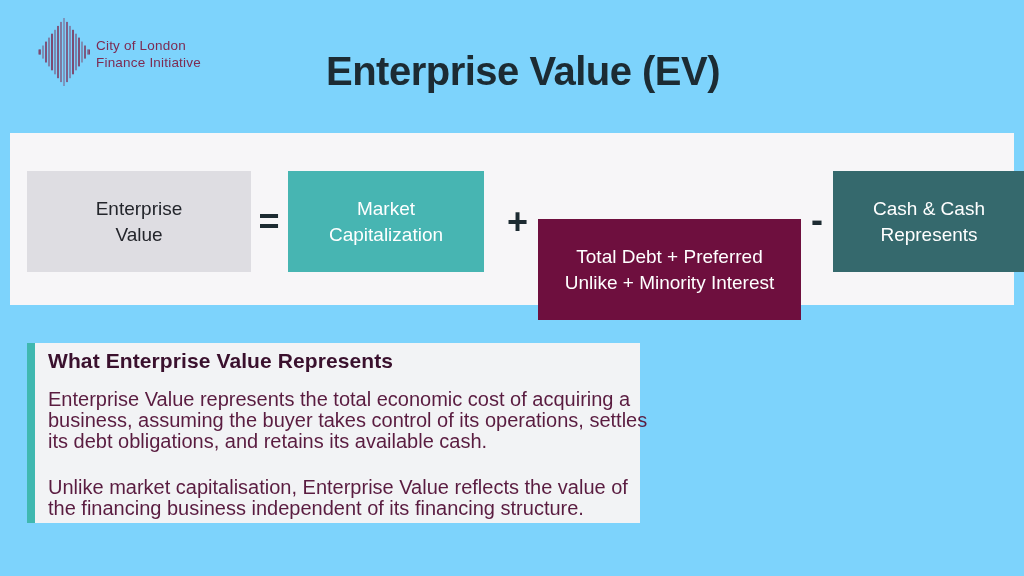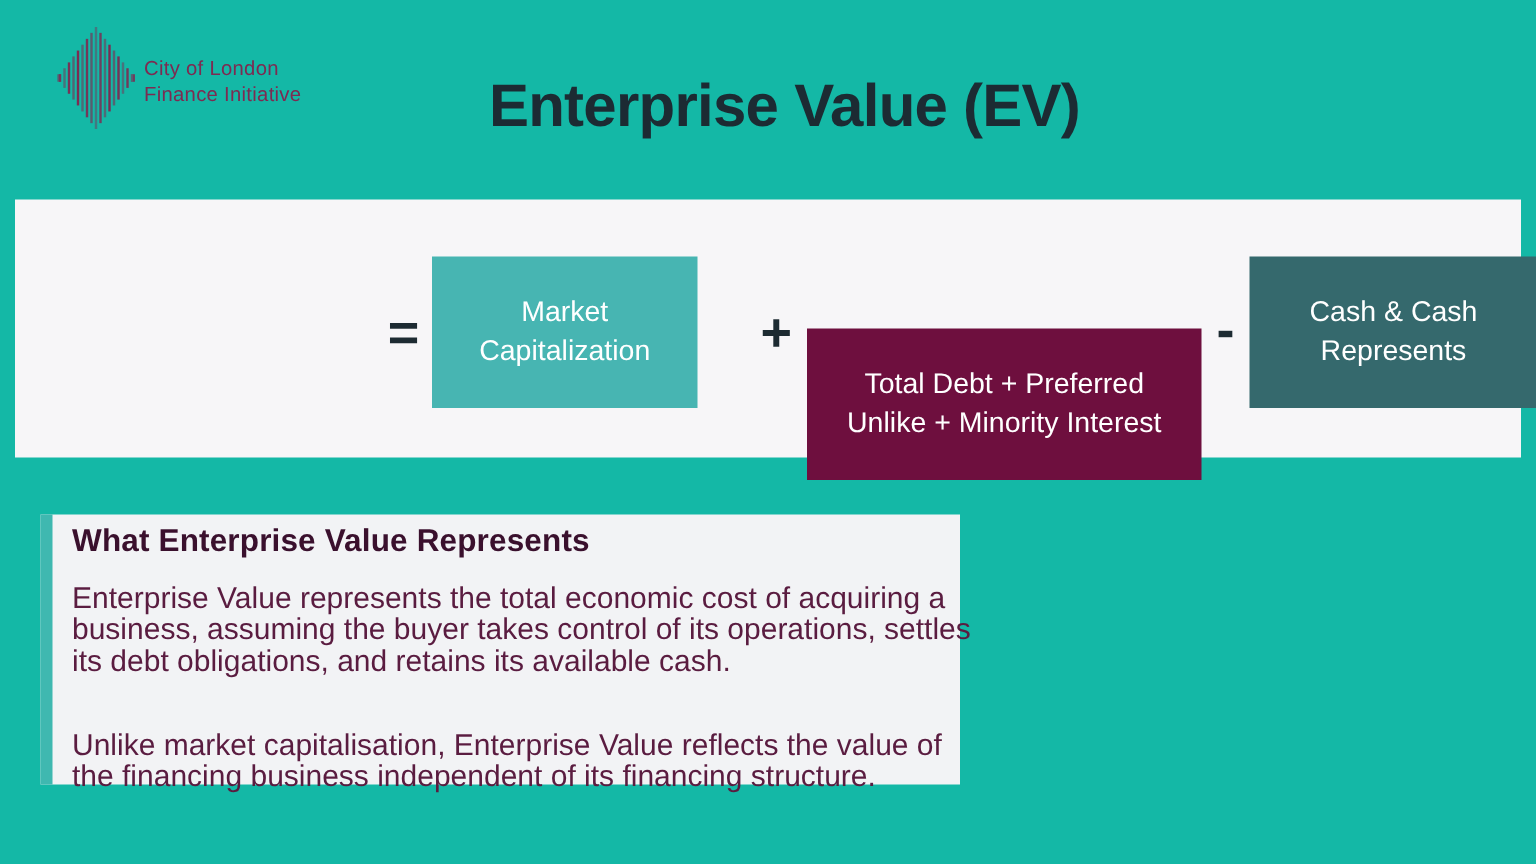--- a/index.html
+++ b/index.html
@@ -3,21 +3,21 @@
 <meta charset="utf-8">
 <style>
   * { margin: 0; padding: 0; box-sizing: border-box; }
   html, body { background: #ffffff; }
   body { font-family: "Liberation Sans", "DejaVu Sans", sans-serif; }
 
   .slide {
     position: relative;
     width: 1024px;
     height: 576px;
-    background: #14b8a6;
+    background: #7dd3fc;
     overflow: hidden;
     padding-left: 48px;
   }
 
   
   .logo-wrap { position: absolute; left: 38px; top: 14px; width: 260px; height: 76px; }
   .logo-mark { position: absolute; left: 0; top: 2px; width: 52px; height: 72px; }
   .logo-text {
     position: absolute; left: 58px; top: 23px;
     color: var(--logo-maroon);
@@ -40,21 +40,21 @@
     background: var(--band-bg);
   }
   .f-box {
     position: absolute; top: 171px; height: 101px;
     display: flex; flex-direction: column;
     align-items: center; justify-content: center;
     text-align: center;
   }
   .f-box .bx-line { font-size: 19px; line-height: 26px; white-space: nowrap; font-weight: 400; }
   .box-ev    { left: 27px;  width: 224px; background: var(--ev-box-bg); color: var(--ev-box-ink); }
-  .box-mcap  { left: 288px; width: 177px; background: var(--teal);       color: var(--box-text); }
+  .box-mcap  { left: 288px; width: 196px; background: var(--teal);       color: var(--box-text); }
   .box-debt  { left: 538px; width: 263px; background: var(--maroon);     color: var(--box-text); margin-top: 48px; }
   .box-cash  { left: 833px; width: 192px; background: var(--slate-teal); color: var(--box-text); }
 
   .f-op {
     position: absolute; top: 171px; height: 101px;
     display: flex; align-items: center; justify-content: center;
     font-size: 36px; font-weight: 800; color: var(--operator-ink);
   }
   .op-eq    { left: 250px; width: 38px; }
   .op-plus  { left: 497px; width: 41px; }
@@ -73,21 +73,21 @@
     color: var(--heading-ink);
     letter-spacing: 0.1px;
     margin-bottom: 18px;
     white-space: nowrap;
   }
   .info-para { color: var(--body-ink); }
   .info-para .p-line {
     font-size: 20px; line-height: 21px; font-weight: 400;
     white-space: nowrap;
   }
-  .para-2 { margin-top: 35px; }
+  .para-2 { margin-top: 25px; }
 </style>
 </head>
 <body>
 
 <div class="slide">
 
   <div class="logo-wrap">
     <svg class="logo-mark" viewBox="0 0 52 72" xmlns="http://www.w3.org/2000/svg">
       <g fill="#7D2B52">
         <rect x="0.2" y="33.5" width="1.4" height="5" opacity="0.55"></rect>
@@ -114,20 +114,24 @@
     <div class="logo-text">
       <div>City of London</div>
       <div>Finance Initiative</div>
     </div>
   </div>
 
   <h1 class="page-title">Enterprise Value (EV)</h1>
 
   <div class="formula-band"></div>
 
+  <div class="f-box box-ev">
+    <div class="bx-line">Enterprise</div>
+    <div class="bx-line">Value</div>
+  </div>
 
   <div class="f-op op-eq">=</div>
 
   <div class="f-box box-mcap">
     <div class="bx-line">Market</div>
     <div class="bx-line">Capitalization</div>
   </div>
 
   <div class="f-op op-plus">+</div>
 

